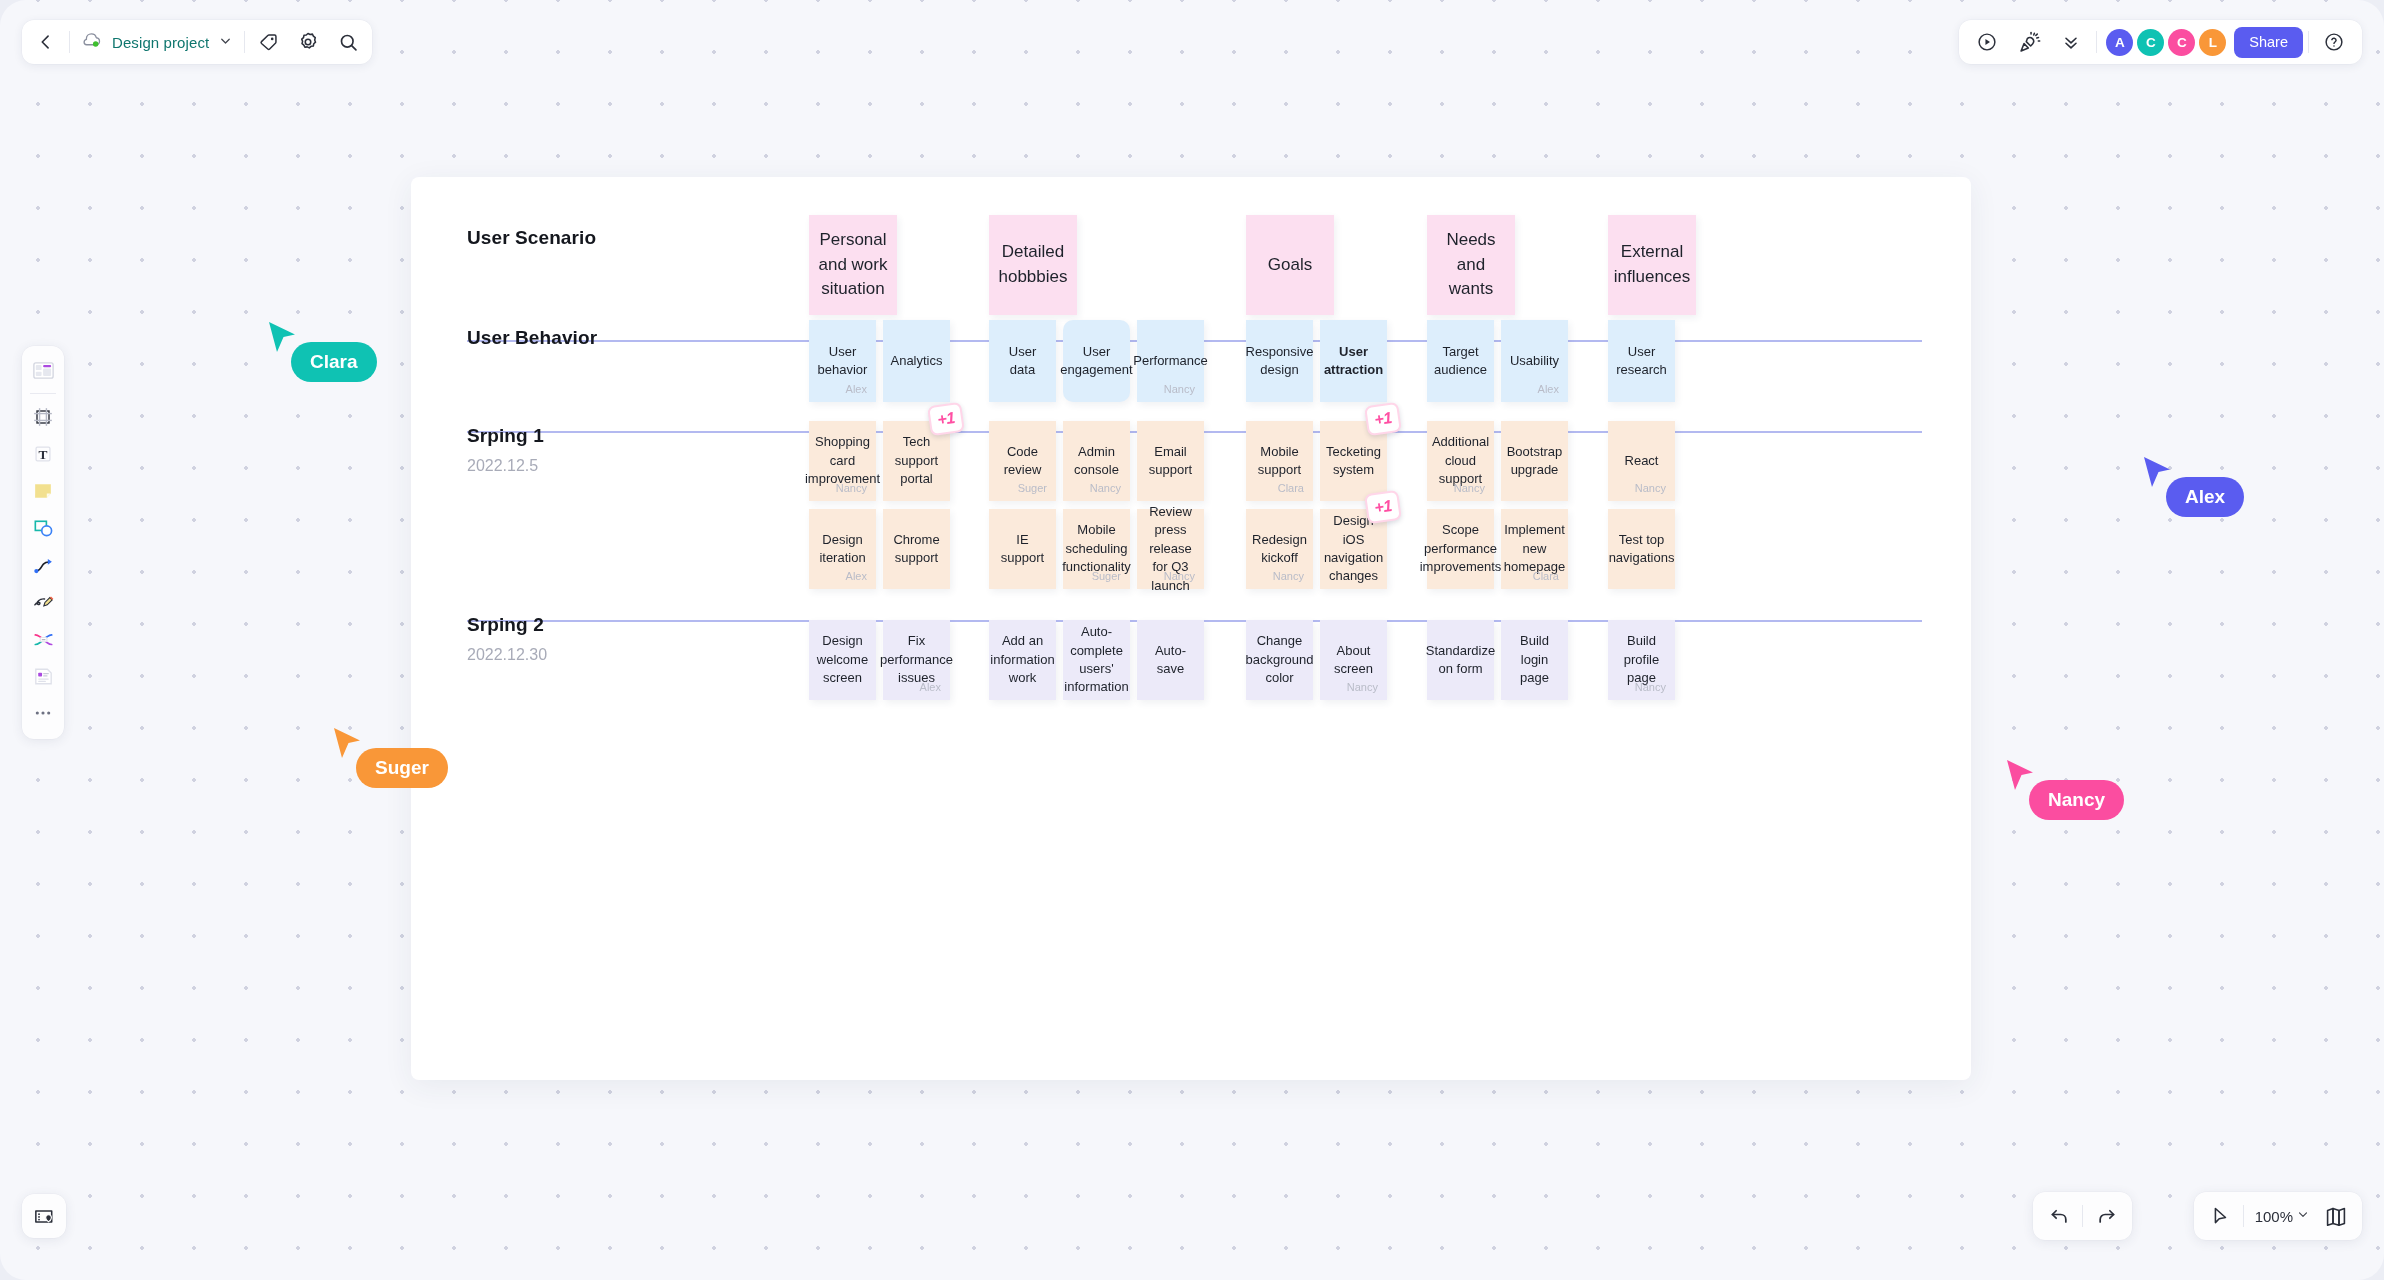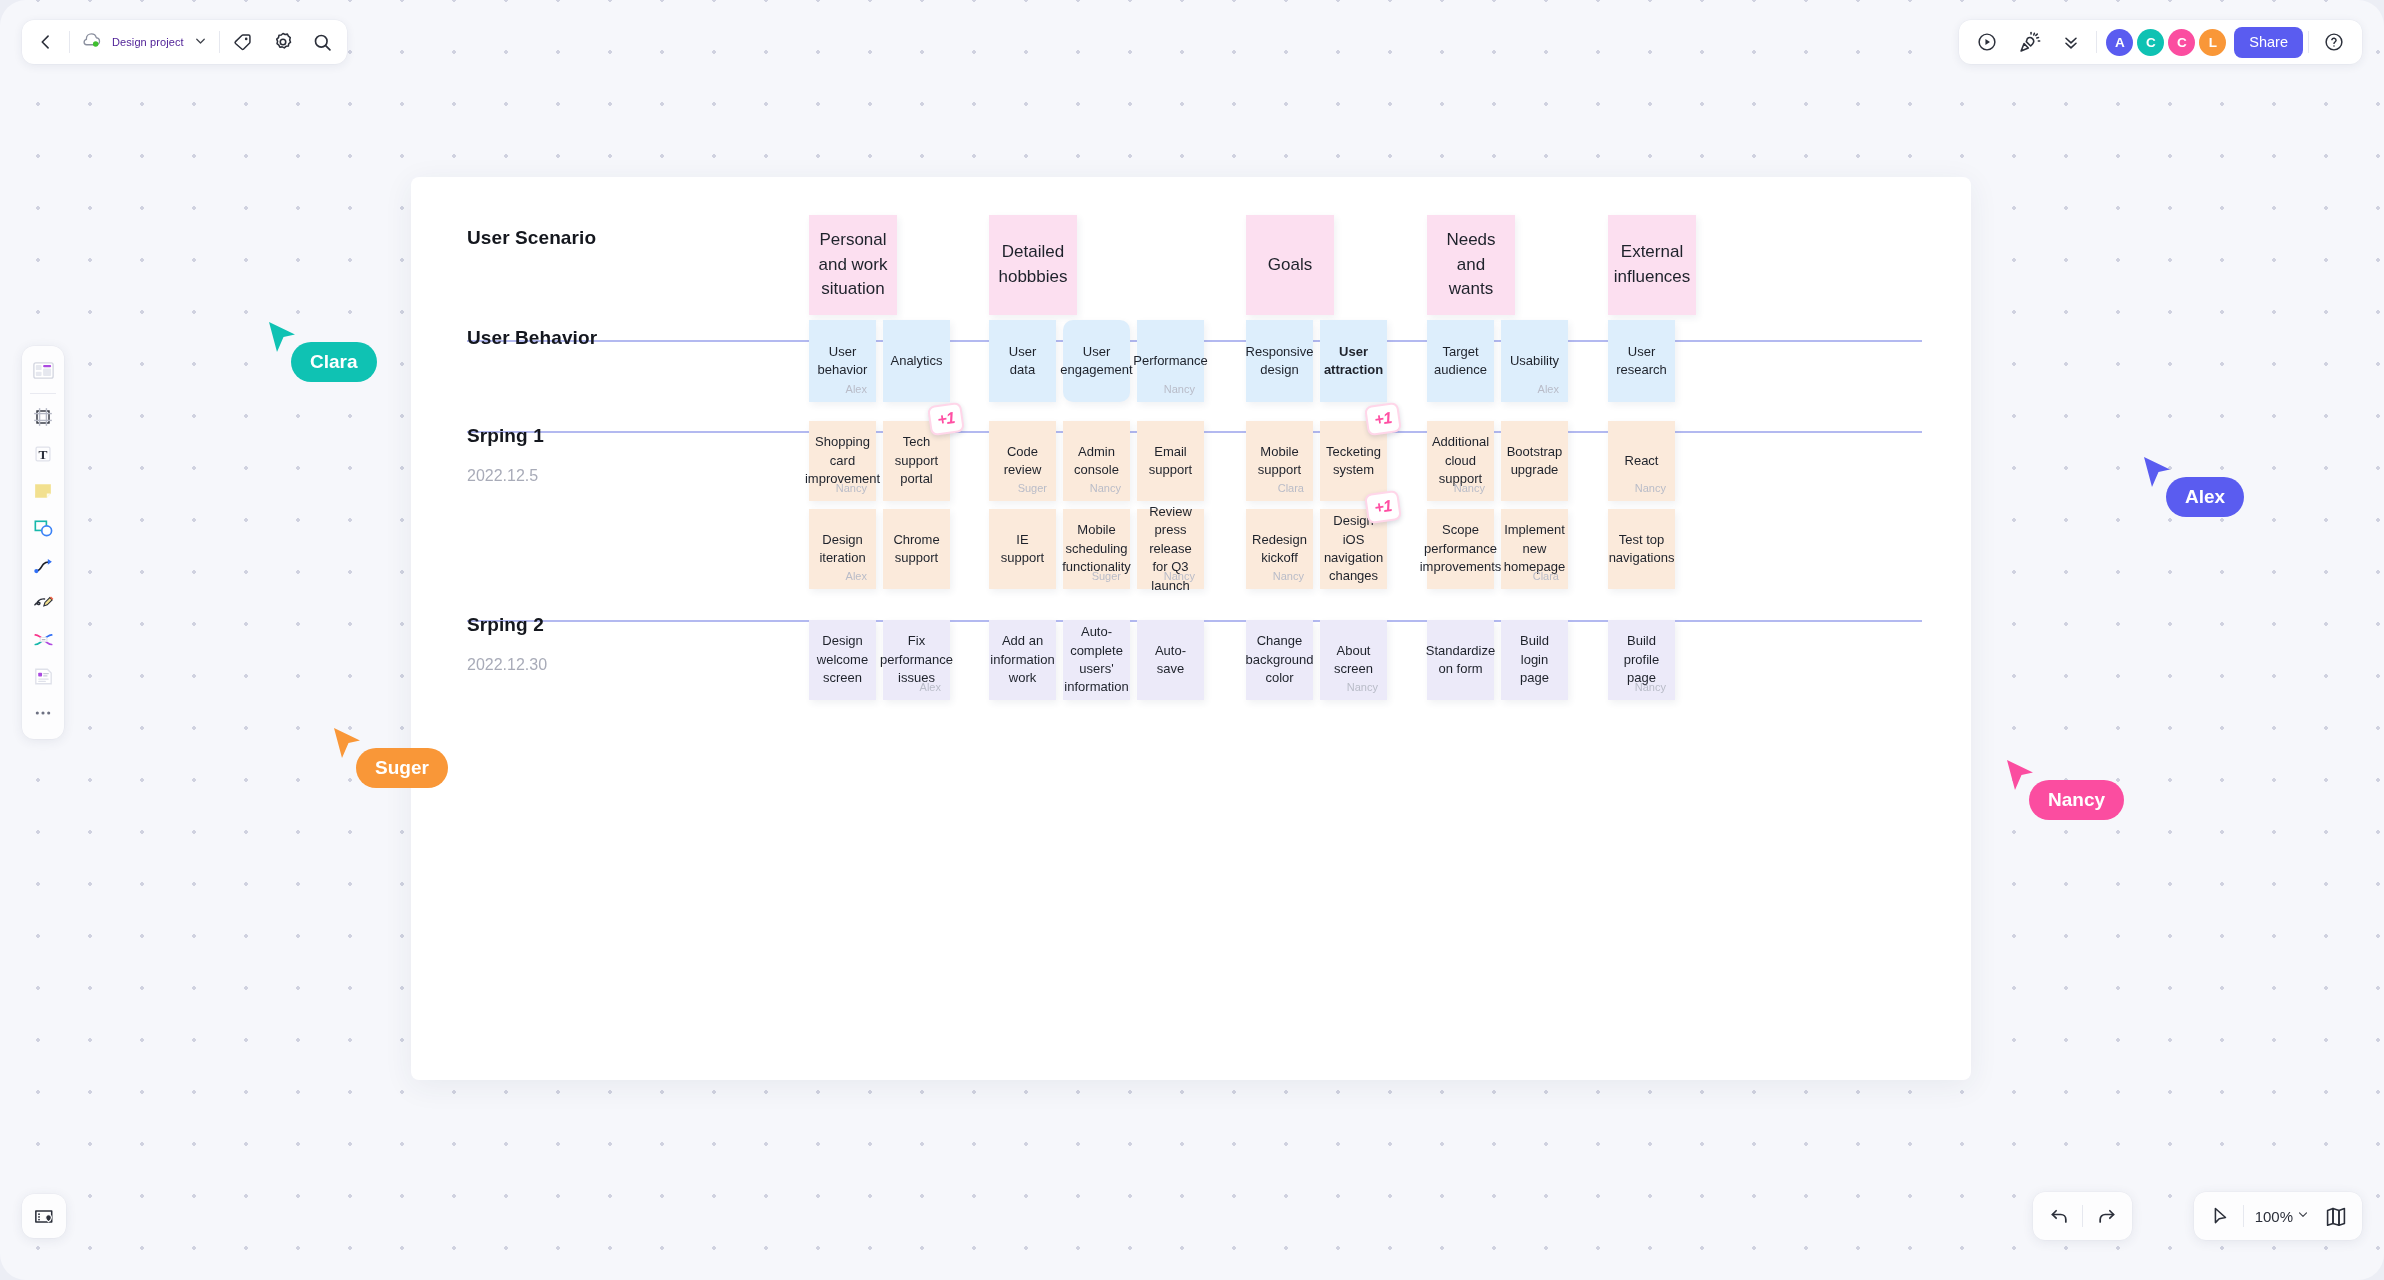--- a/index.html
+++ b/index.html
@@ -36,21 +36,21 @@
   .tb-btn {
     width: 40px; height: 40px; border: none; background: transparent;
     display: flex; align-items: center; justify-content: center;
     border-radius: 9px; cursor: pointer; color: #2b2f3a;
   }
   .tb-sep { width: 1px; height: 22px; background: #e6e8ef; margin: 0 3px; }
   #project-chip {
     display: flex; align-items: center; gap: 9px;
     height: 40px; padding: 0 8px 0 9px; border-radius: 9px; cursor: pointer;
   }
-  #project-title { font-size: 11px; color: #4c1d95; letter-spacing: .1px; white-space: nowrap; }
+  #project-title { font-size: 15px; color: #0f766e; letter-spacing: .1px; white-space: nowrap; }
 
   
   #topbar-right {
     position: absolute; right: 22px; top: 20px;
     height: 44px; display: flex; align-items: center; gap: 2px;
     background: #ffffff; border-radius: 12px;
     box-shadow: 0 2px 10px rgba(40,50,90,.08), 0 0 0 .5px rgba(40,50,90,.04);
     padding: 0 8px;
   }
   .avatars { display: flex; align-items: center; gap: 4px; margin: 0 6px 0 4px; }
@@ -102,21 +102,21 @@
 
   
   #board {
     position: absolute; left: 411px; top: 177px;
     width: 1560px; height: 903px;
     background: #ffffff; border-radius: 8px;
     box-shadow: 0 6px 30px rgba(40,50,90,.07);
   }
   .row-label { position: absolute; left: 56px; }
   .row-title { font-size: 19px; font-weight: 600; color: #14171e; white-space: nowrap; letter-spacing: .1px; }
-  .row-date { font-size: 16px; color: #a8abb8; margin-top: 20px; }
+  .row-date { font-size: 16px; color: #a8abb8; margin-top: 10px; }
   .divider { position: absolute; left: 56px; right: 49px; height: 1.5px; background: #8b93e8; opacity: .65; }
 
   
   .card {
     position: absolute;
     display: flex; align-items: center; justify-content: center;
     text-align: center;
     box-shadow: 2px 3px 7px rgba(40,50,90,.07);
   }
   .card-text { font-size: 13px; line-height: 1.42; color: #1e222b; padding: 0 7px; }

